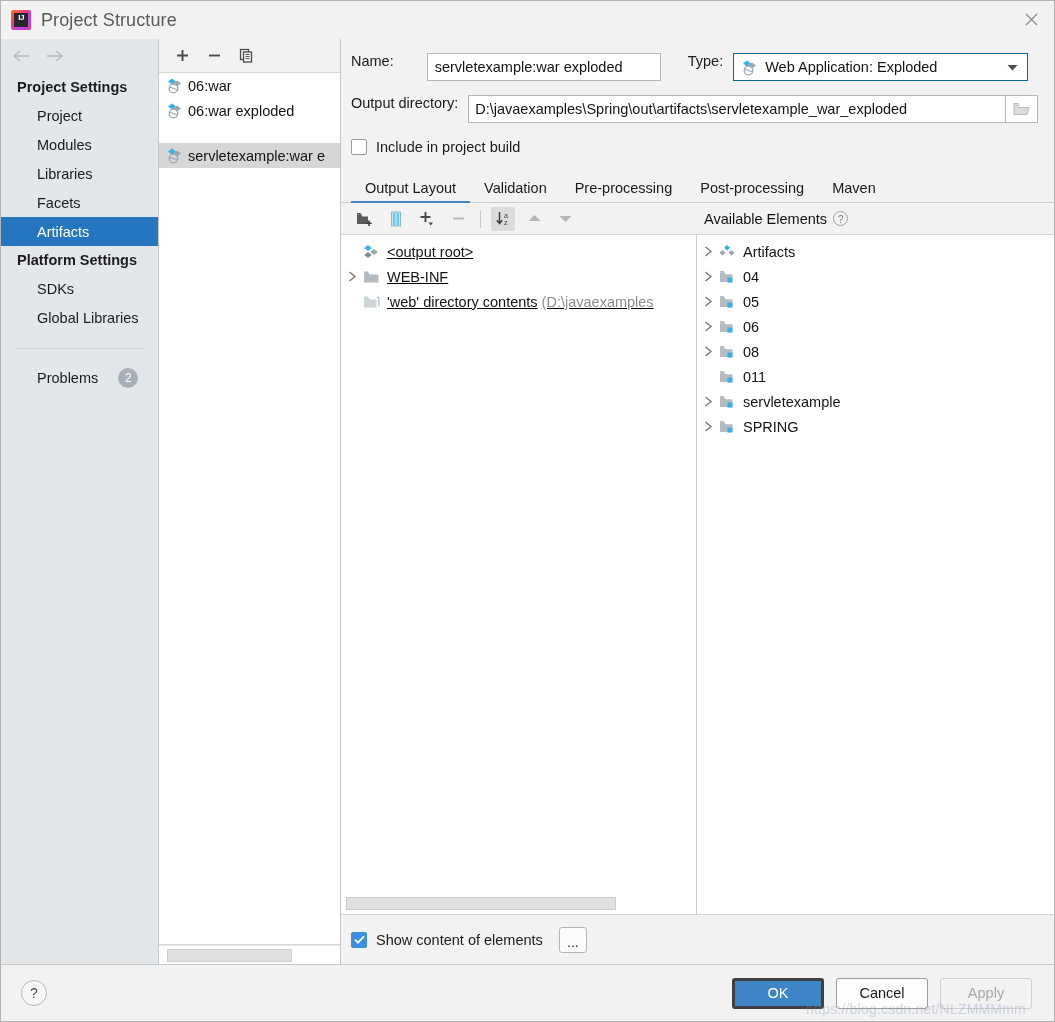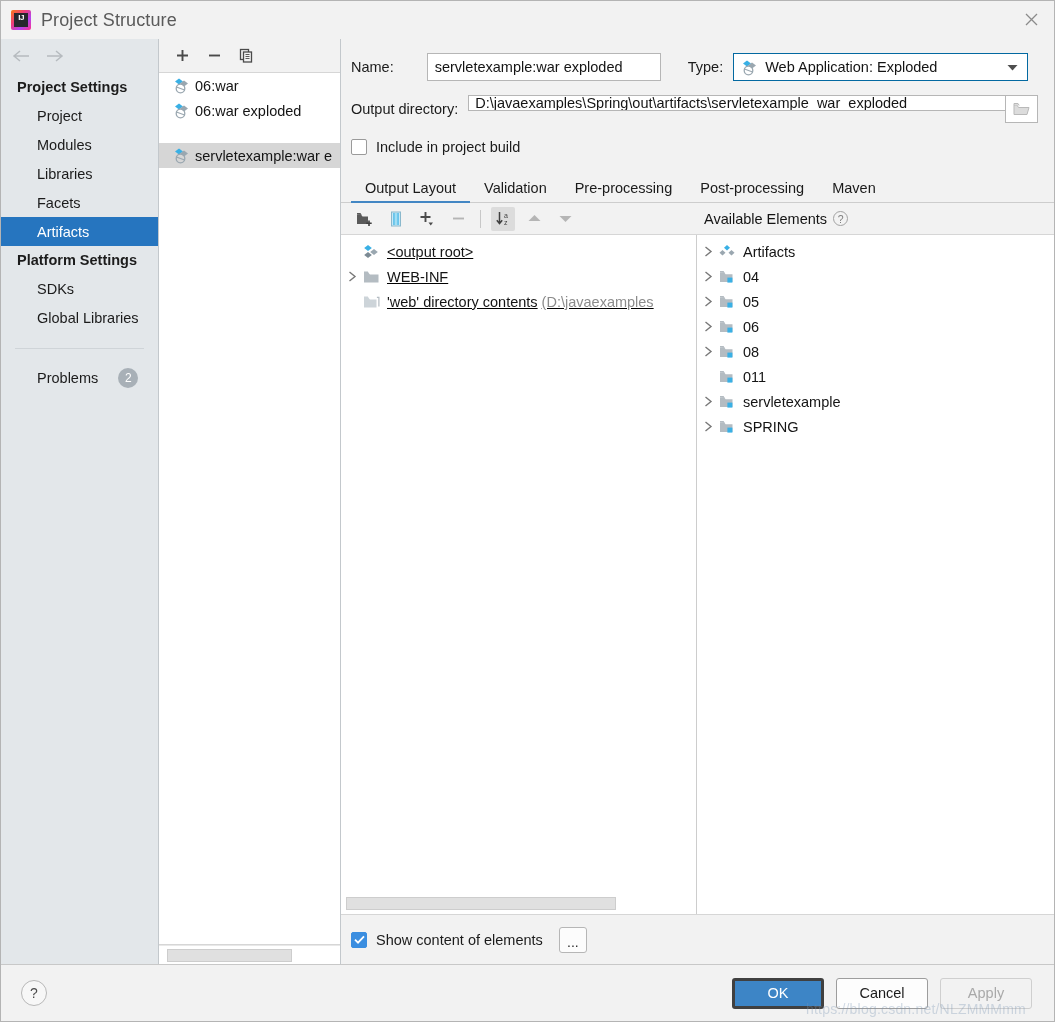--- a/index.html
+++ b/index.html
@@ -101,52 +101,52 @@
     border-bottom: 1px solid #d6d6d6;
   }
   .tb-ico { width: 22px; height: 22px; display: flex; align-items: center; justify-content: center; color: #4a4a4a; }
   .tb-ico svg { display: block; }
   .artifact-list {
     flex: 1 1 auto; background: #ffffff; overflow: hidden;
     border-bottom: 1px solid #d6d6d6; position: relative;
   }
   .artifact-row {
     height: 25px; display: flex; align-items: center;
-    padding-left: 14px; font-size: 14.5px; color: #141414;
+    padding-left: 7px; font-size: 14.5px; color: #141414;
     white-space: nowrap;
   }
   .artifact-row.selected { background: #d6d6d6; margin-top: 20px; }
   .art-icon { width: 17px; height: 17px; flex: 0 0 17px; margin-right: 5px; position: relative; }
   .art-icon svg { display: block; }
   .hscroll-track {
     height: 19px; flex: 0 0 19px; background: #ffffff;
     border-top: 1px solid #e8e8e8; padding: 3px 2px 0 8px;
   }
   .hscroll-thumb { height: 13px; background: #e0e0e0; border: 1px solid #cdcdcd; width: 125px; }
 
   
   .right-pane { flex: 1 1 auto; display: flex; flex-direction: column; background: #f2f2f2; min-width: 0; }
 
   .form-rows { padding: 14px 16px 0 10px; }
-  .frow { display: flex; align-items: center; margin-bottom: 14px; }
+  .frow { display: flex; align-items: flex-start; margin-bottom: 14px; }
   .flabel { font-size: 14.5px; color: #1b1b1b; }
   .text-input {
     height: 28px; background: #fff; border: 1px solid #b6b6b6;
     display: flex; align-items: center; padding: 0 7px;
     font-size: 14.5px; color: #141414; white-space: nowrap; overflow: hidden;
   }
   .combo {
     height: 28px; background: #fff; border: 1px solid #0369a1;
     display: flex; align-items: center; padding: 0 4px 0 7px;
     font-size: 14.5px; color: #141414; position: relative;
   }
   .combo .carat { margin-left: auto; color: #4e4e4e; padding-right: 5px; }
   .path-wrap { display: flex; flex: 1 1 auto; min-width: 0; }
   .path-input {
-    flex: 1 1 auto; min-width: 0; height: 16px;
+    flex: 1 1 auto; min-width: 0; height: 28px;
     background: #fff; border: 1px solid #b6b6b6; border-right: none;
     display: flex; align-items: center; padding: 0 6px;
     font-size: 14.5px; color: #141414; white-space: nowrap; overflow: hidden;
   }
   .path-browse {
     width: 33px; flex: 0 0 33px; height: 28px;
     background: #fff; border: 1px solid #b6b6b6;
     display: flex; align-items: center; justify-content: center;
   }
 

